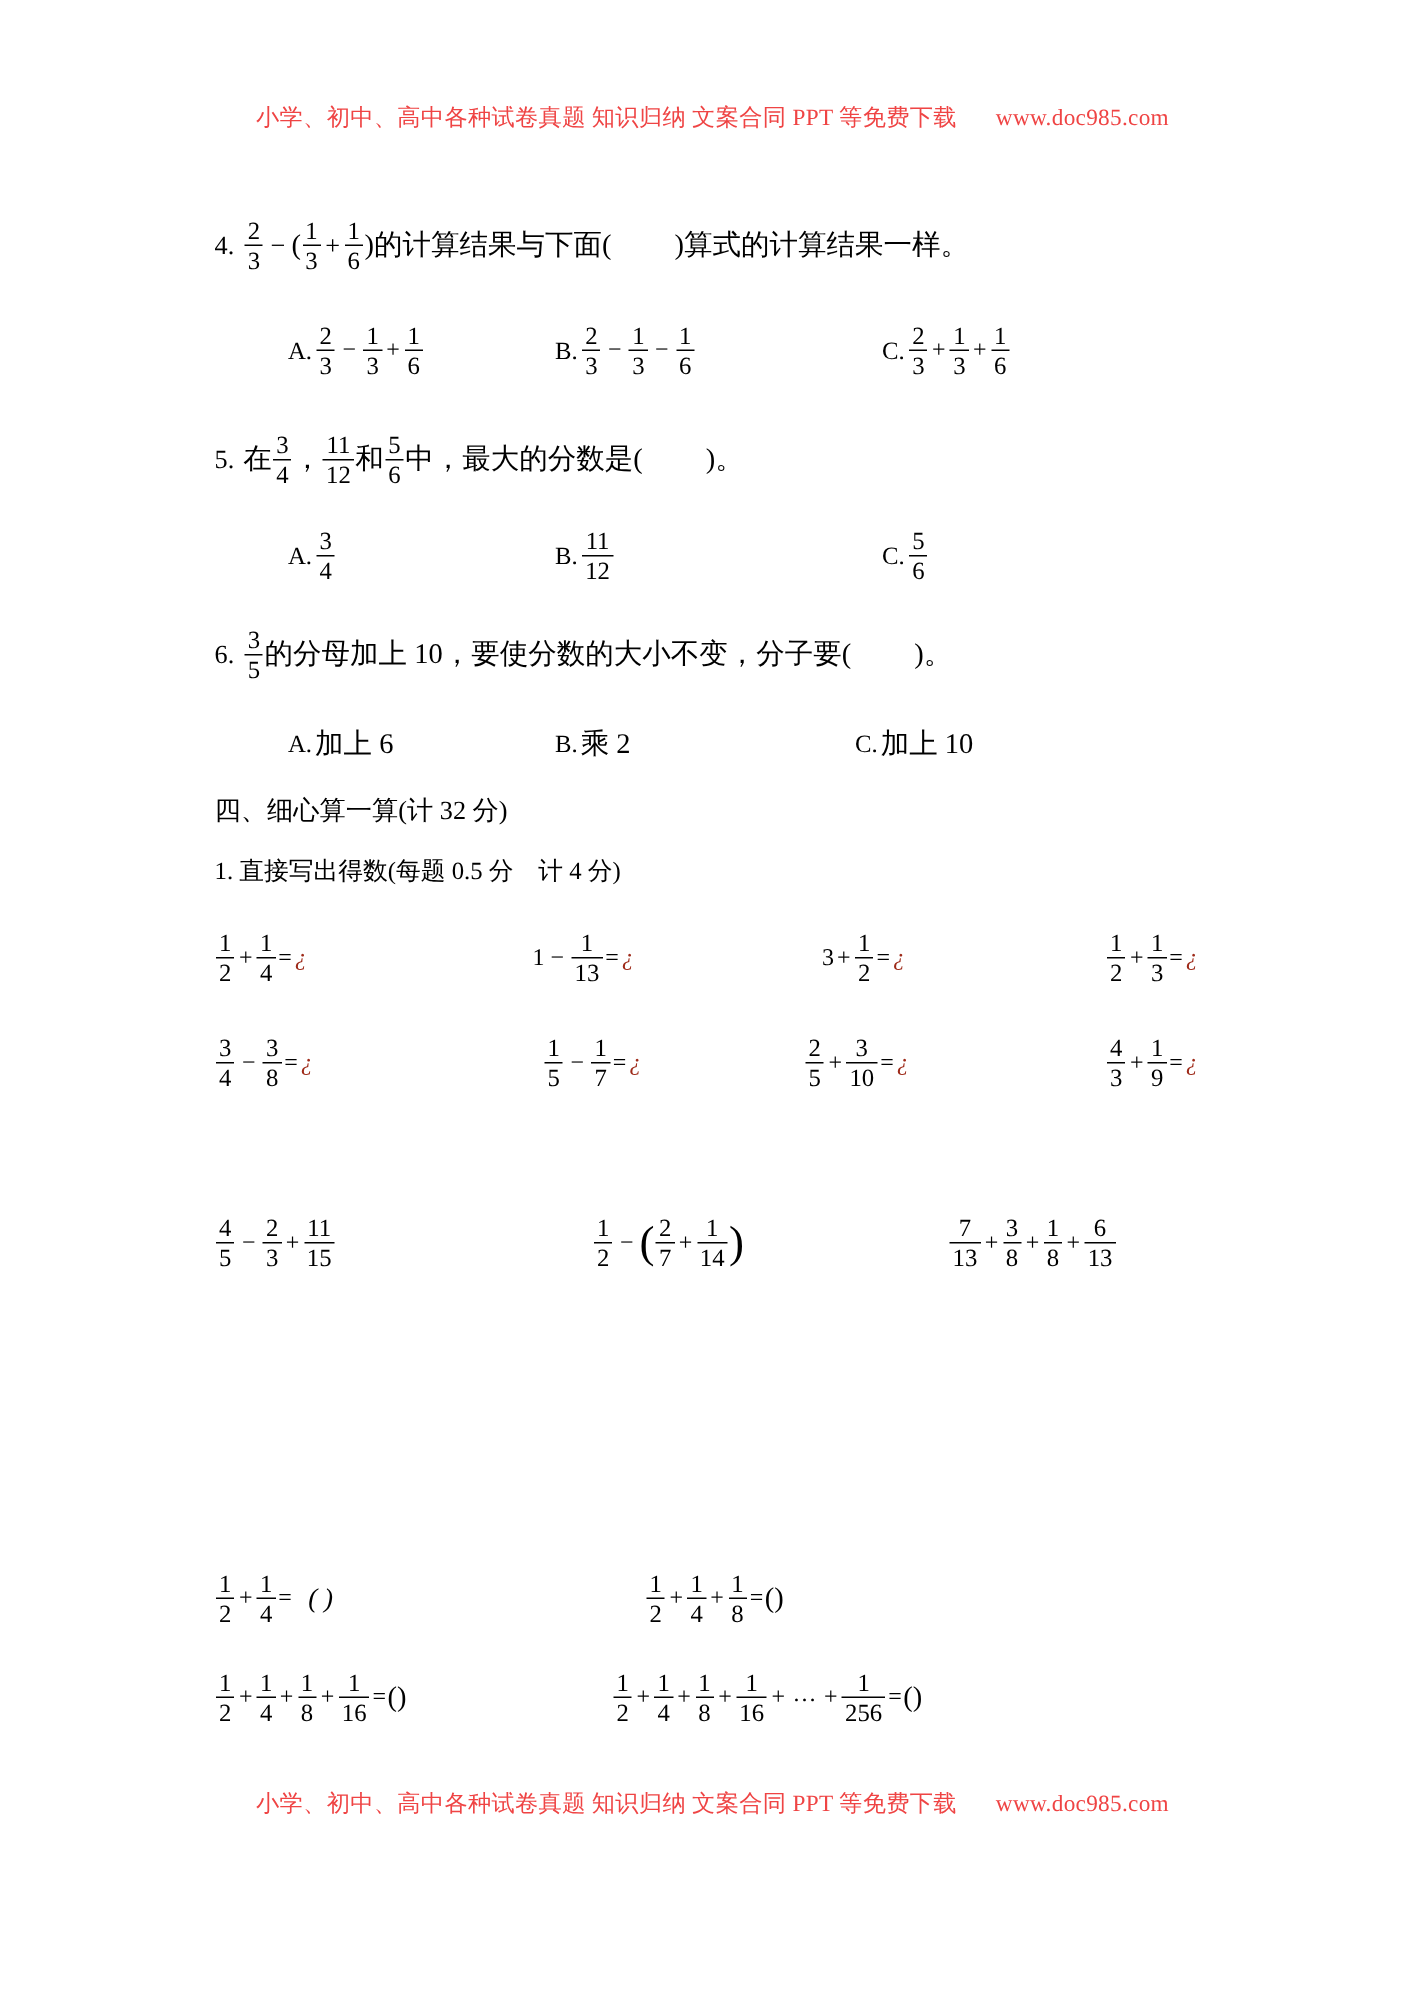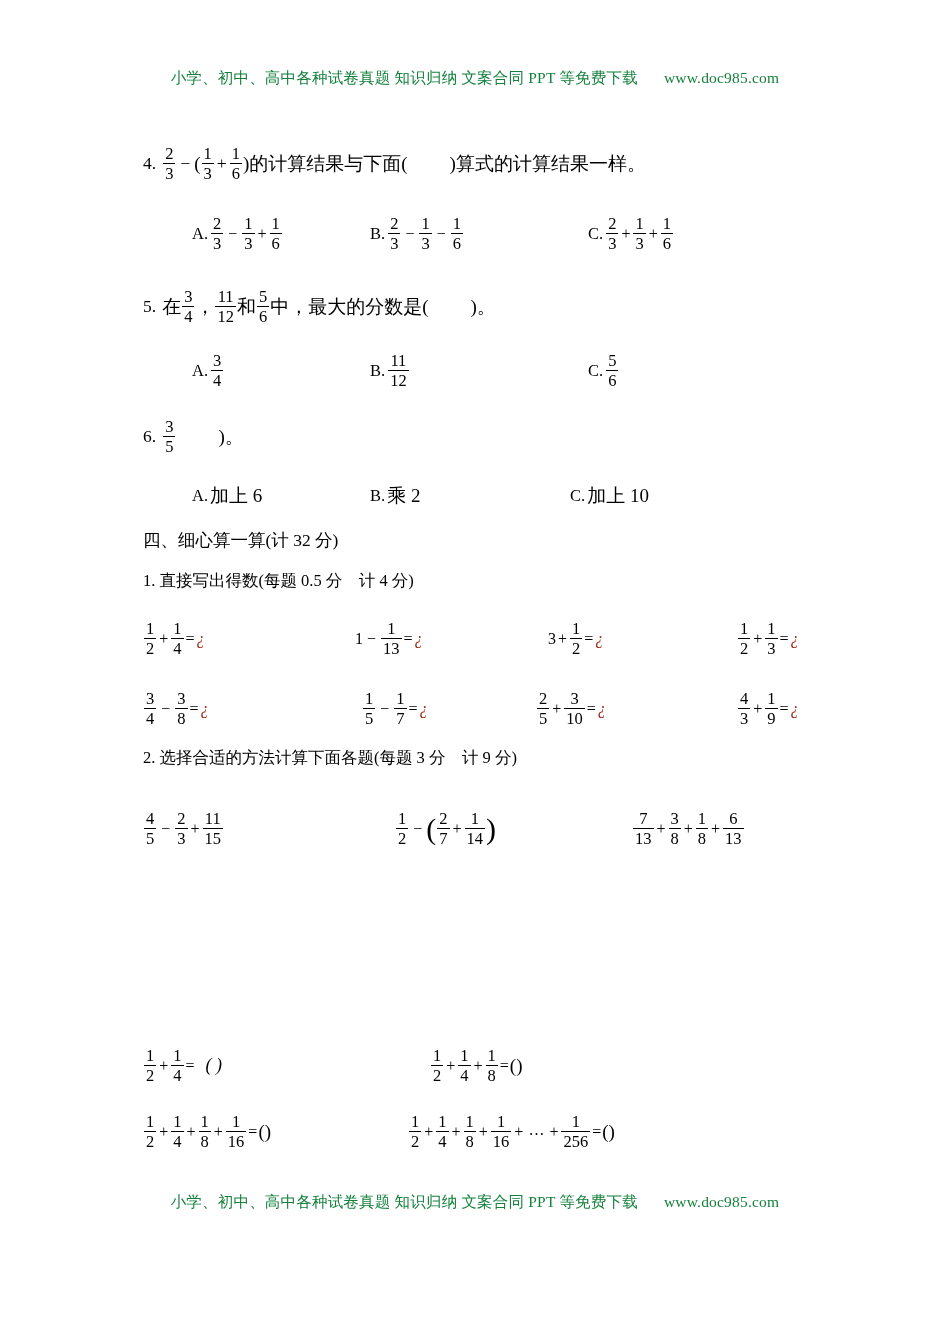--- a/index.html
+++ b/index.html
@@ -23,21 +23,21 @@
   }
 
   
   .watermark {
     position: absolute;
     left: 0;
     width: 950px;
     text-align: center;
     font-size: 15.5px;
     letter-spacing: 0.2px;
-    color: #15803d;
+    color: #ef4444;
     white-space: nowrap;
   }
   .watermark .url {
     margin-left: 26px;
     font-family: "Liberation Serif", serif;
   }
   #wm-top { top: 68px; }
   #wm-bottom { top: 1192px; }
 
   
@@ -250,20 +250,21 @@
     </span>
   </div>
 
   <div class="blk qline" style="left:143px; top:418px;">
     <span class="plain">6.</span>
     <span class="gap-sm"></span>
     <span class="frac">
       <span class="num">3</span>
       <span class="den">5</span>
     </span>
+    <span class="htext">的分母加上 10，要使分数的大小不变，分子要(</span>
     <span style="display:inline-block;width:42px"></span>
     <span class="htext">)。</span>
   </div>
 
   <div class="row" style="left:192px; top:483px;">
     <span class="opt-label">A.</span>
     <span class="htext">加上 6</span>
   </div>
   <div class="row" style="left:370px; top:483px;">
     <span class="opt-label">B.</span>
@@ -377,21 +378,20 @@
     </span>
     <span class="op">+</span>
     <span class="frac">
       <span class="num">1</span>
       <span class="den">9</span>
     </span>
     <span class="eq">=</span>
     <span class="ansmark">¿</span>
   </div>
 
-  <div class="blk sub-head" style="left:143px; top:747px;">2. 选择合适的方法计算下面各题(每题 3 分　计 9 分)</div>
 
   <div class="row" style="left:143px; top:810px;">
     <span class="frac">
       <span class="num">4</span>
       <span class="den">5</span>
     </span>
     <span class="op minus">−</span>
     <span class="frac">
       <span class="num">2</span>
       <span class="den">3</span>

